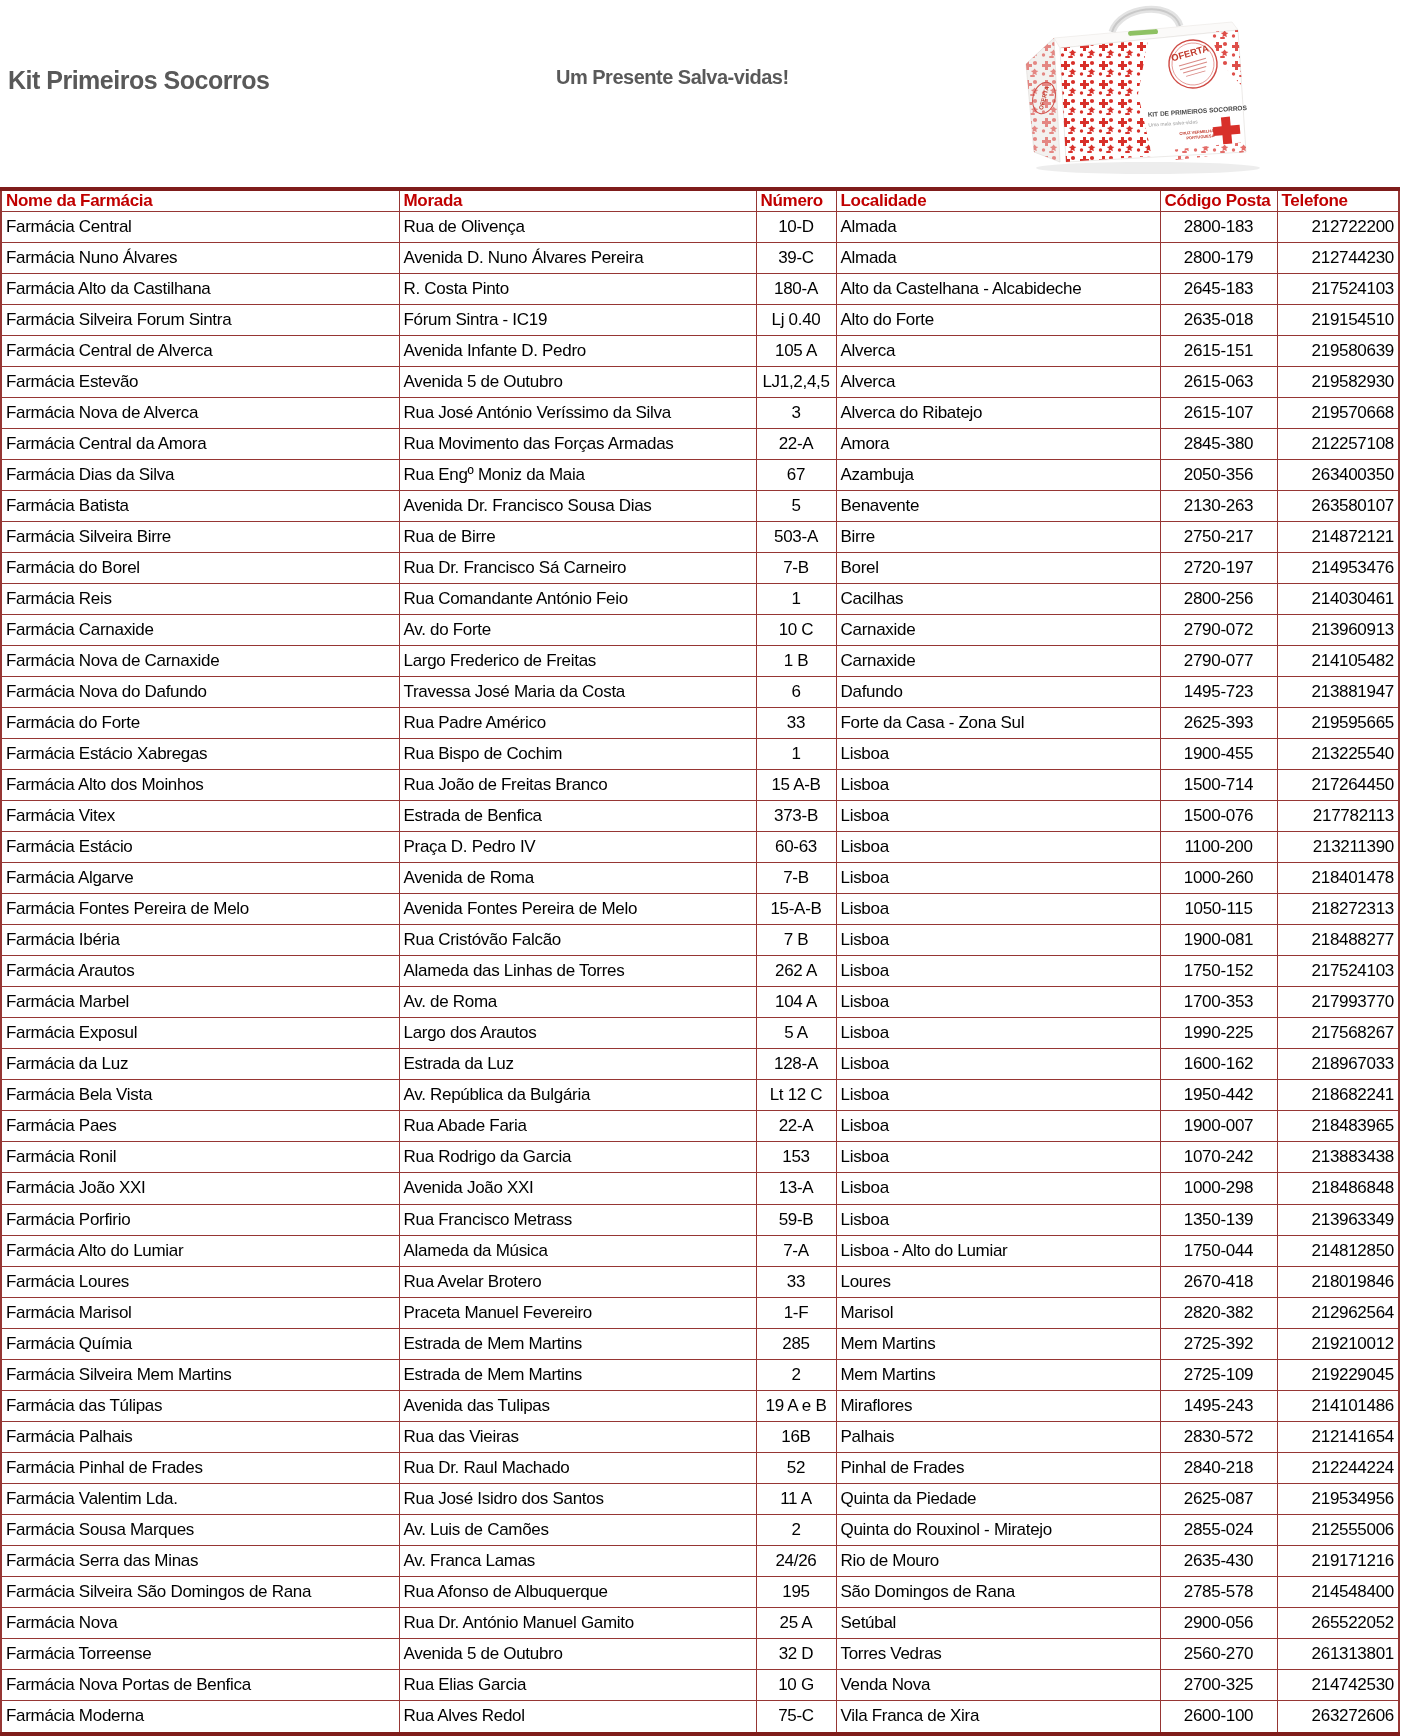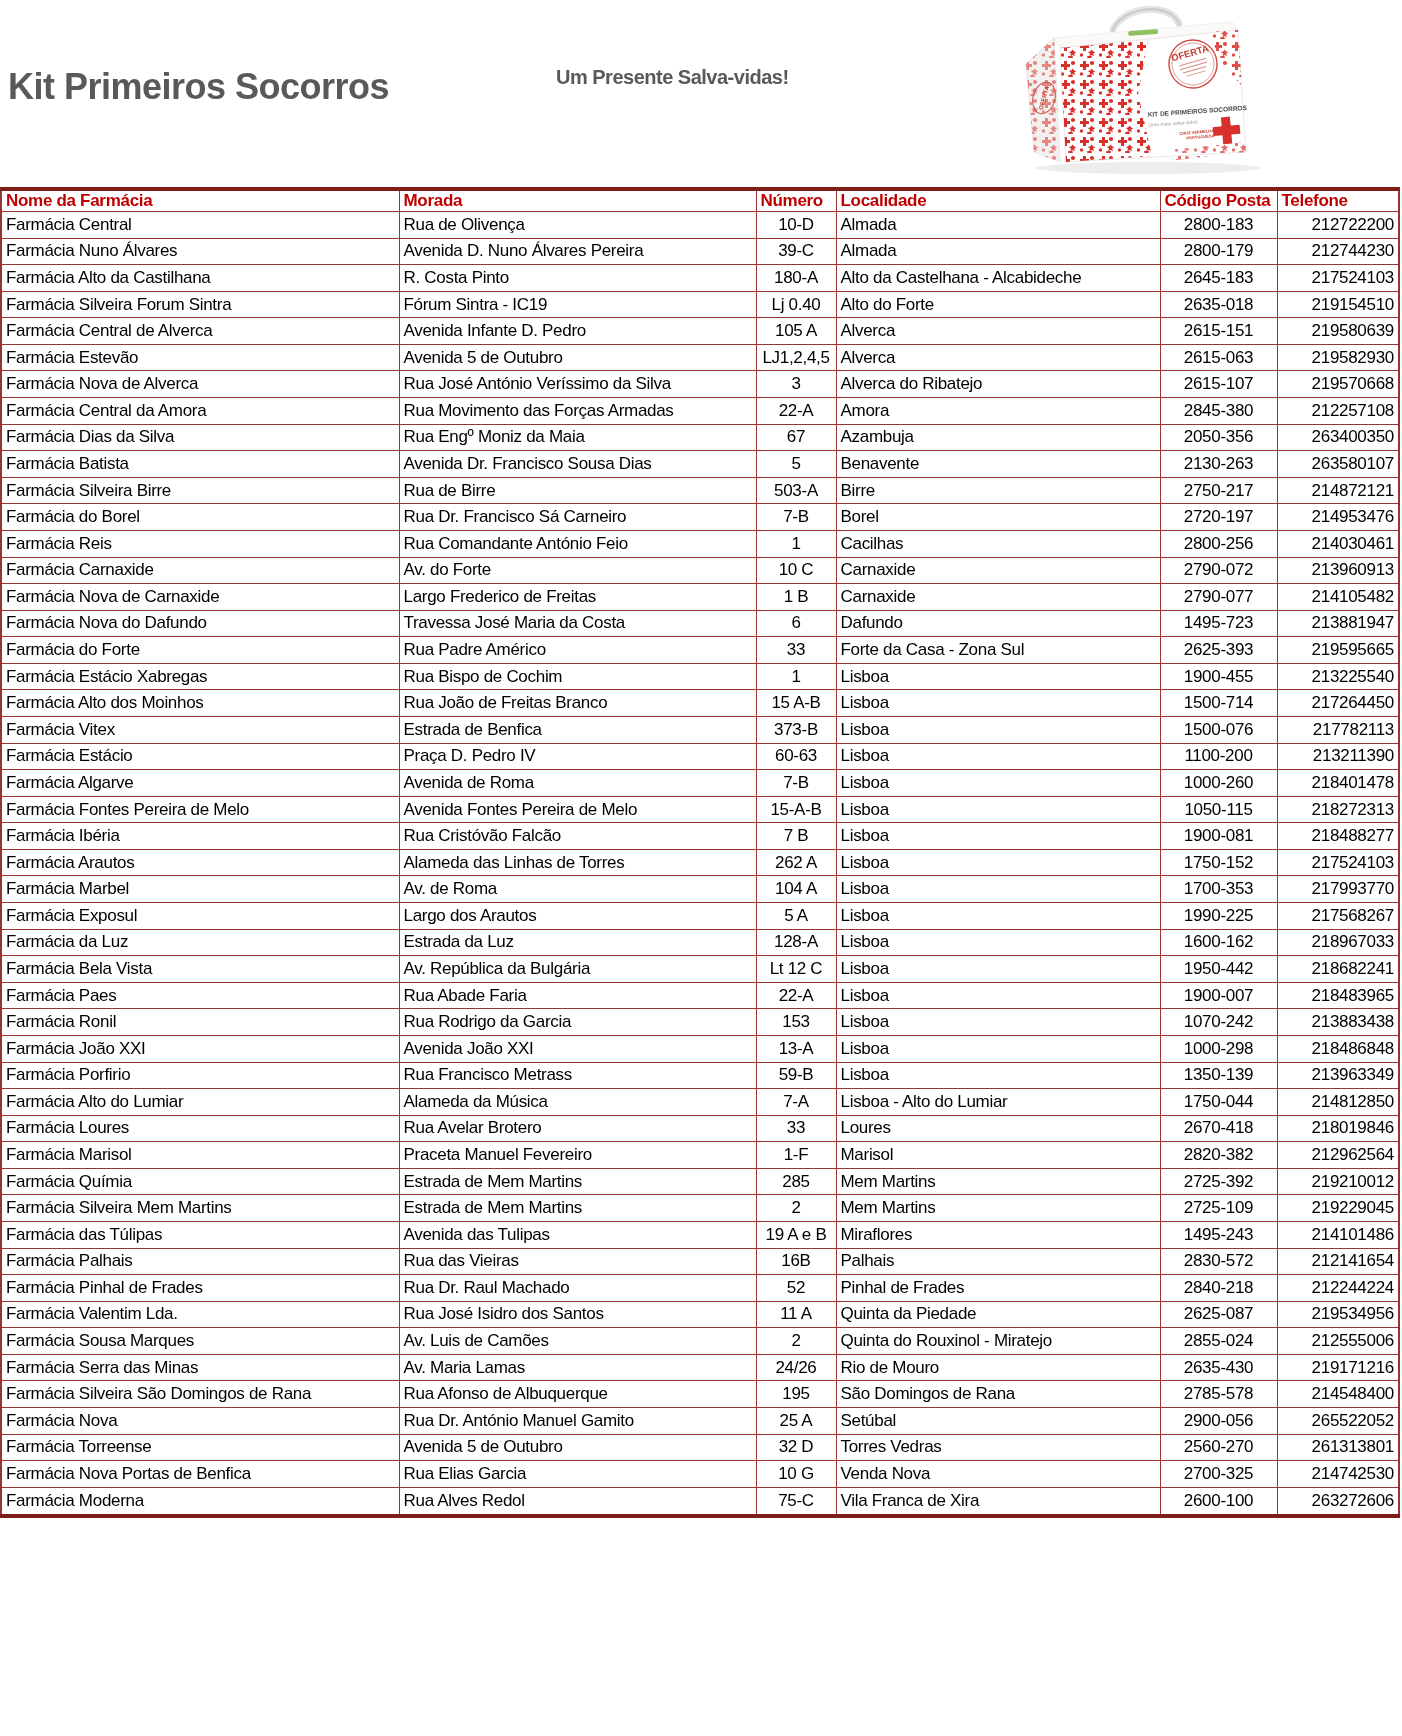--- a/index.html
+++ b/index.html
@@ -5,34 +5,34 @@
   html,body{margin:0;padding:0;background:#ffffff;}
   body{
     position:relative;
     width:1402px;height:1736px;
     font-family:"Liberation Sans", sans-serif;
     overflow:hidden;
     color:#000;
   }
   .page-title{
     position:absolute;left:8px;top:66px;
-    font-size:36px;font-weight:bold;color:#595959;letter-spacing:-0.5px;
+    font-size:25px;font-weight:bold;color:#595959;letter-spacing:-0.5px;
     white-space:nowrap;
   }
   .page-subtitle{
     position:absolute;left:556px;top:66px;
     font-size:20px;font-weight:bold;color:#595959;letter-spacing:-0.5px;
     white-space:nowrap;
   }
   .kit-image{
     position:absolute;left:1020px;top:2px;width:260px;height:176px;
   }
   table.pharmacies{
     position:absolute;left:0;top:187px;
-    width:1398px;height:1331px;
+    width:1398px;height:1549px;
     border-collapse:collapse;table-layout:fixed;
     border-left:2px solid #963634;
     border-right:2px solid #963634;
     border-top:4px solid #7f1d1b;
     border-bottom:4px solid #7f1d1b;
   }
   table.pharmacies th, table.pharmacies td{
     border:1px solid #963634;
     padding:0 4px;
     font-size:17px;
@@ -476,21 +476,21 @@
       <tr>
         <td class="c-nome">Farmácia Sousa Marques</td>
         <td class="c-morada">Av. Luis de Camões</td>
         <td class="c-numero">2</td>
         <td class="c-localidade">Quinta do Rouxinol - Miratejo</td>
         <td class="c-postal">2855-024</td>
         <td class="c-telefone">212555006</td>
       </tr>
       <tr>
         <td class="c-nome">Farmácia Serra das Minas</td>
-        <td class="c-morada">Av. Maria Lamas</td>
+        <td class="c-morada">Av. Franca Lamas</td>
         <td class="c-numero">24/26</td>
         <td class="c-localidade">Rio de Mouro</td>
         <td class="c-postal">2635-430</td>
         <td class="c-telefone">219171216</td>
       </tr>
       <tr>
         <td class="c-nome">Farmácia Silveira São Domingos de Rana</td>
         <td class="c-morada">Rua Afonso de Albuquerque</td>
         <td class="c-numero">195</td>
         <td class="c-localidade">São Domingos de Rana</td>

